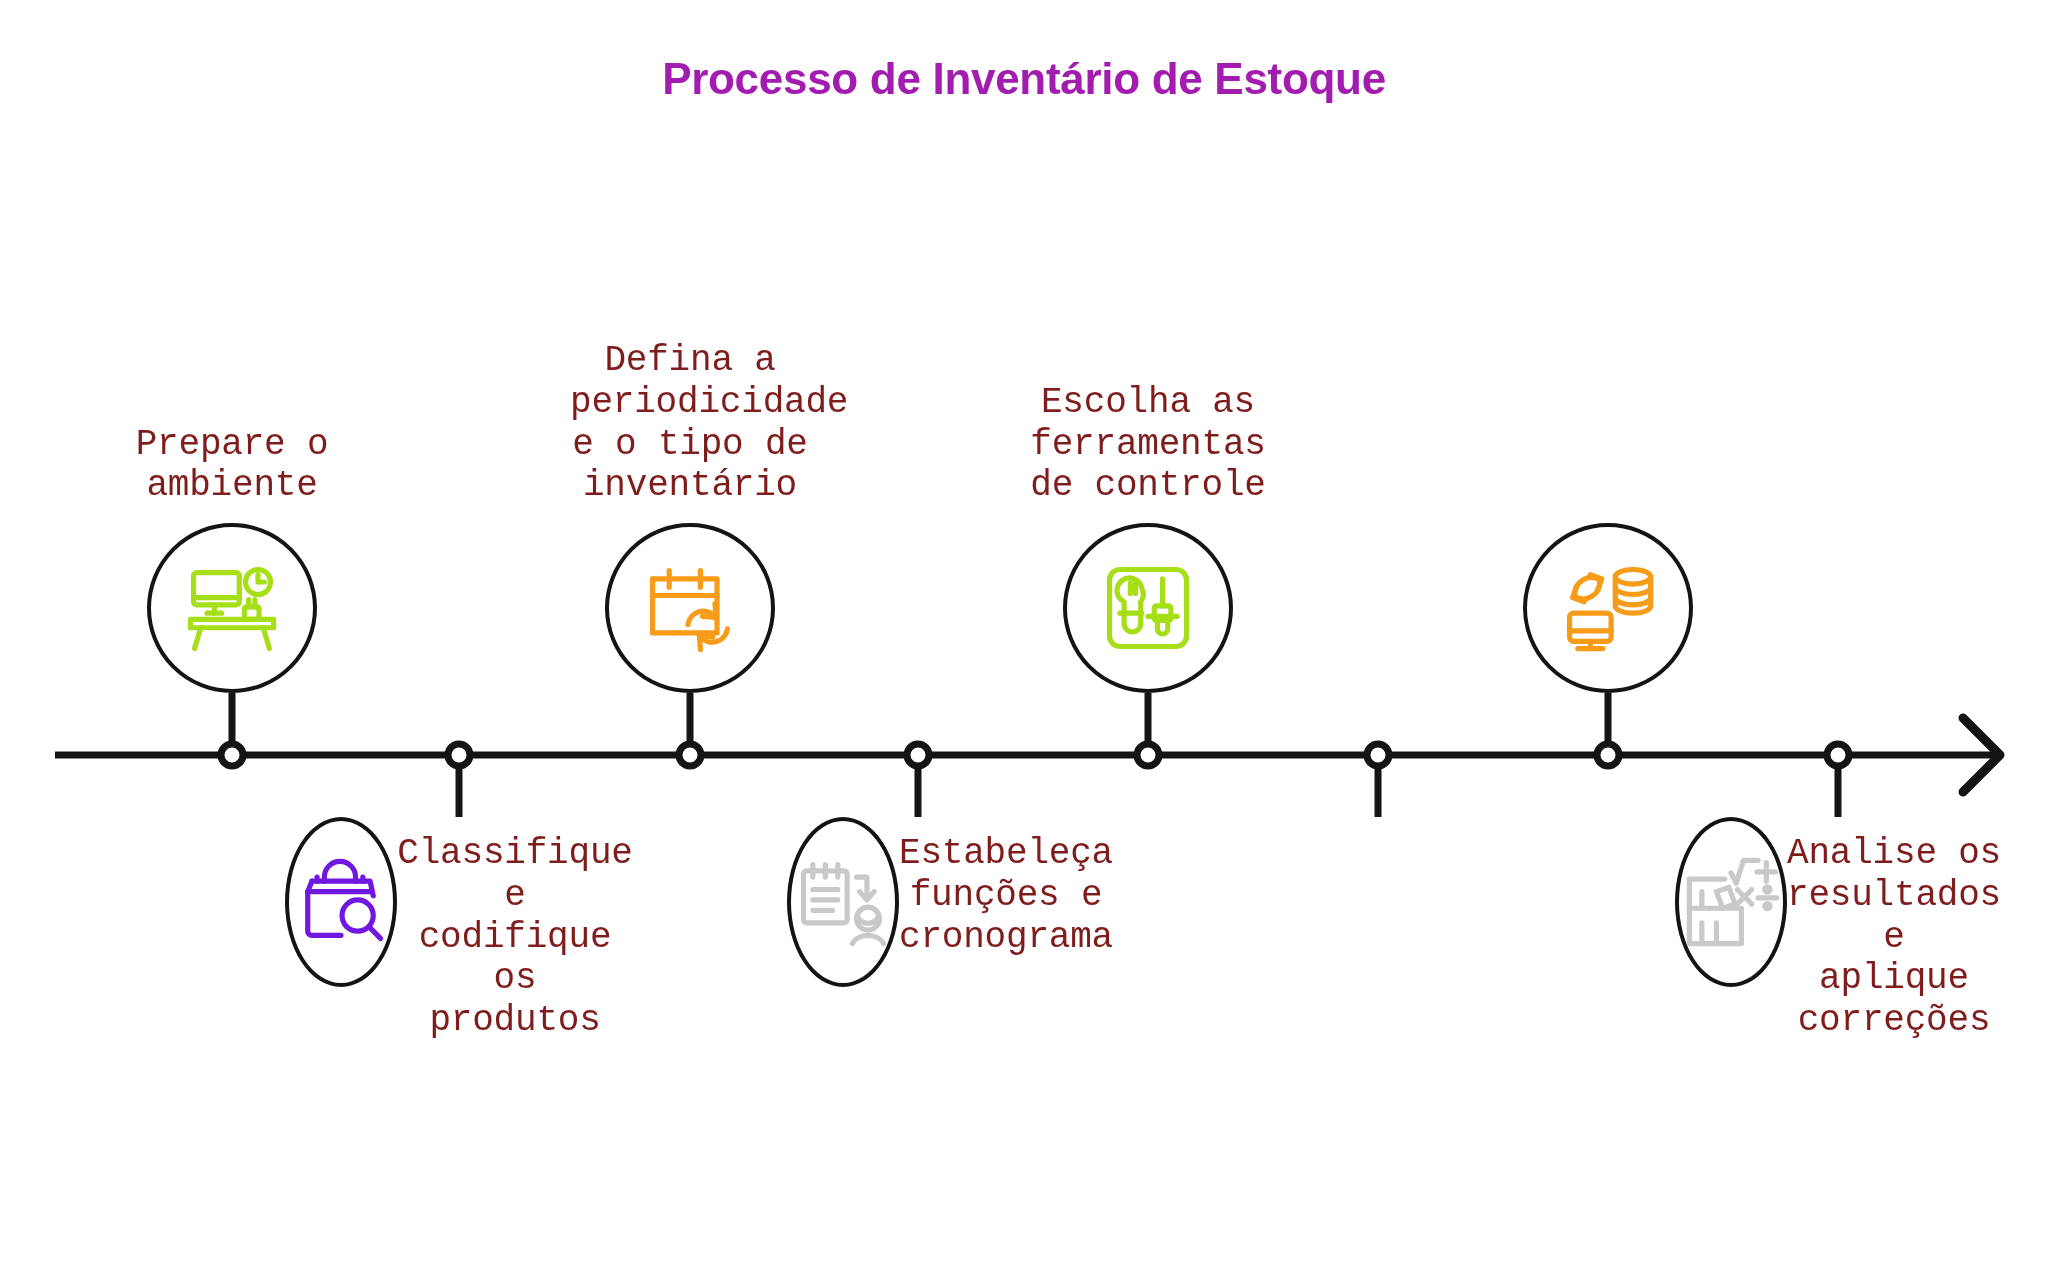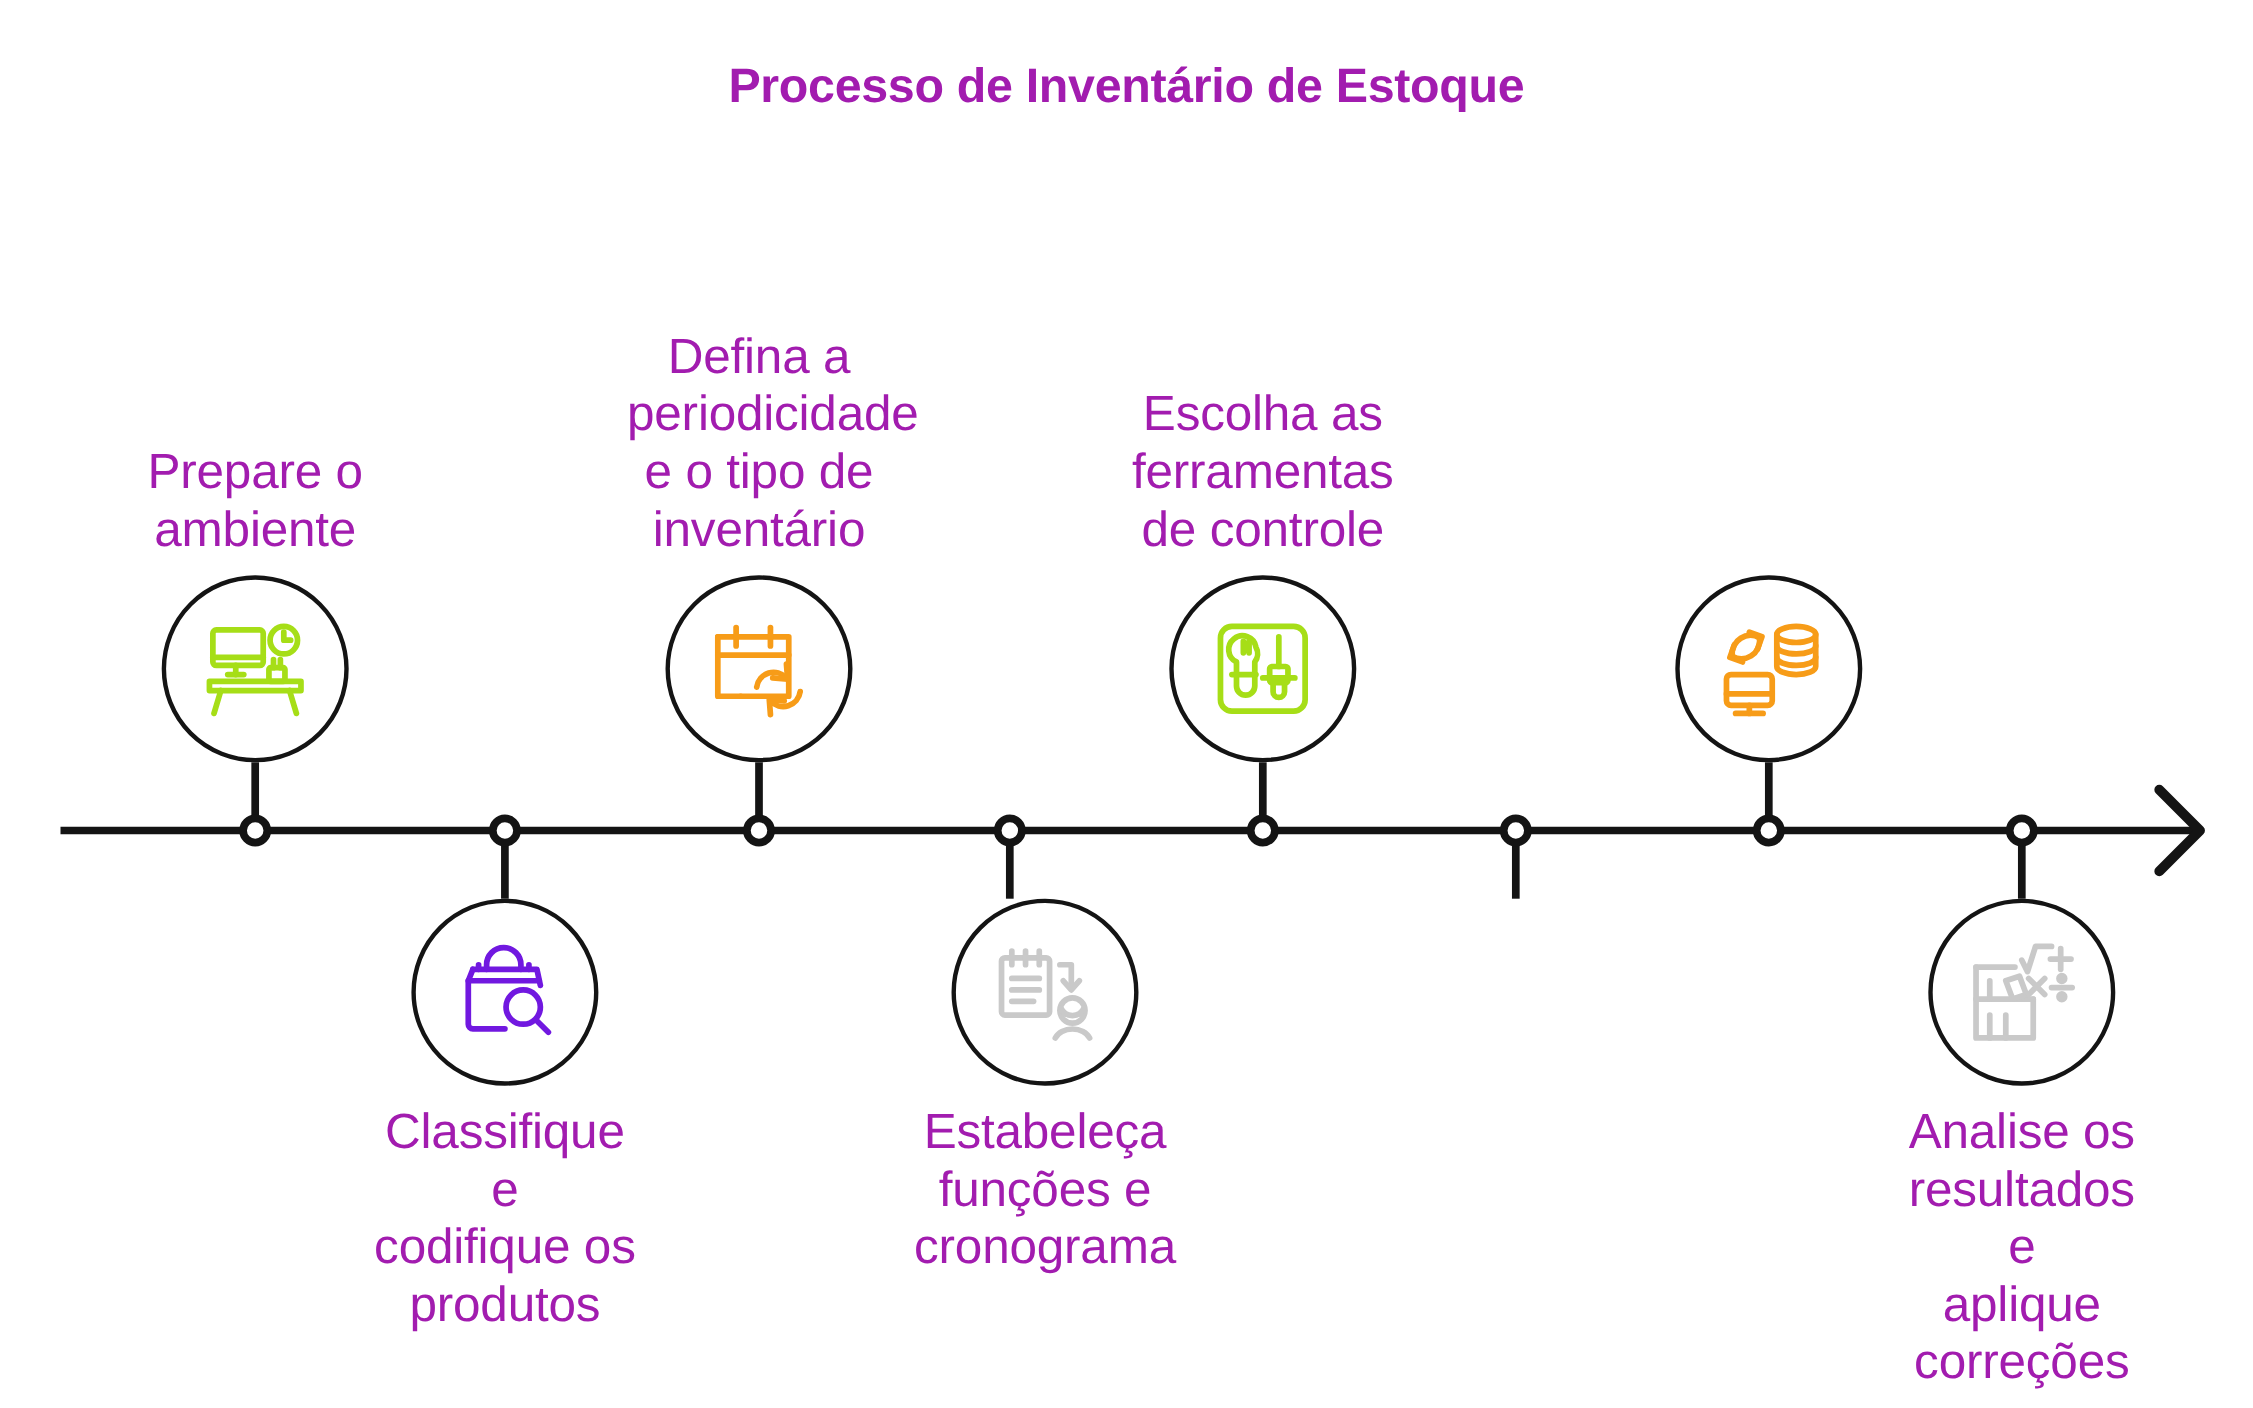--- a/index.html
+++ b/index.html
@@ -58,41 +58,42 @@
     margin: 0 auto;
     position: relative;
     z-index: 3;
   }
   .circle svg {
     width: 104px;
     height: 104px;
     display: block;
   }
   .label {
-    font-size: 45px;
+    font-size: 36px;
     line-height: 1.16;
-    color: #a21caf;
+    color: #7f1d1d;
     white-space: pre-line;
     letter-spacing: -0.2px;
+    font-family: Liberation Mono, monospace;
   }
   .node.top .label {
     margin-bottom: 16px;
   }
   .node.bottom .label {
     margin-top: 16px;
   }
   .node.top {
     display: flex;
     flex-direction: column;
     justify-content: flex-end;
   }
   .node.bottom {
     display: flex;
-    flex-direction: column;
-    justify-content: flex-start;
+    flex-direction: row;
+    justify-content: center;
   }
 </style>
 </head>
 <body>
 
 <div id="root">
 
   <div class="title">Processo de Inventário de Estoque</div>
 
   <svg id="timeline-svg" viewBox="0 0 2048 1280">

